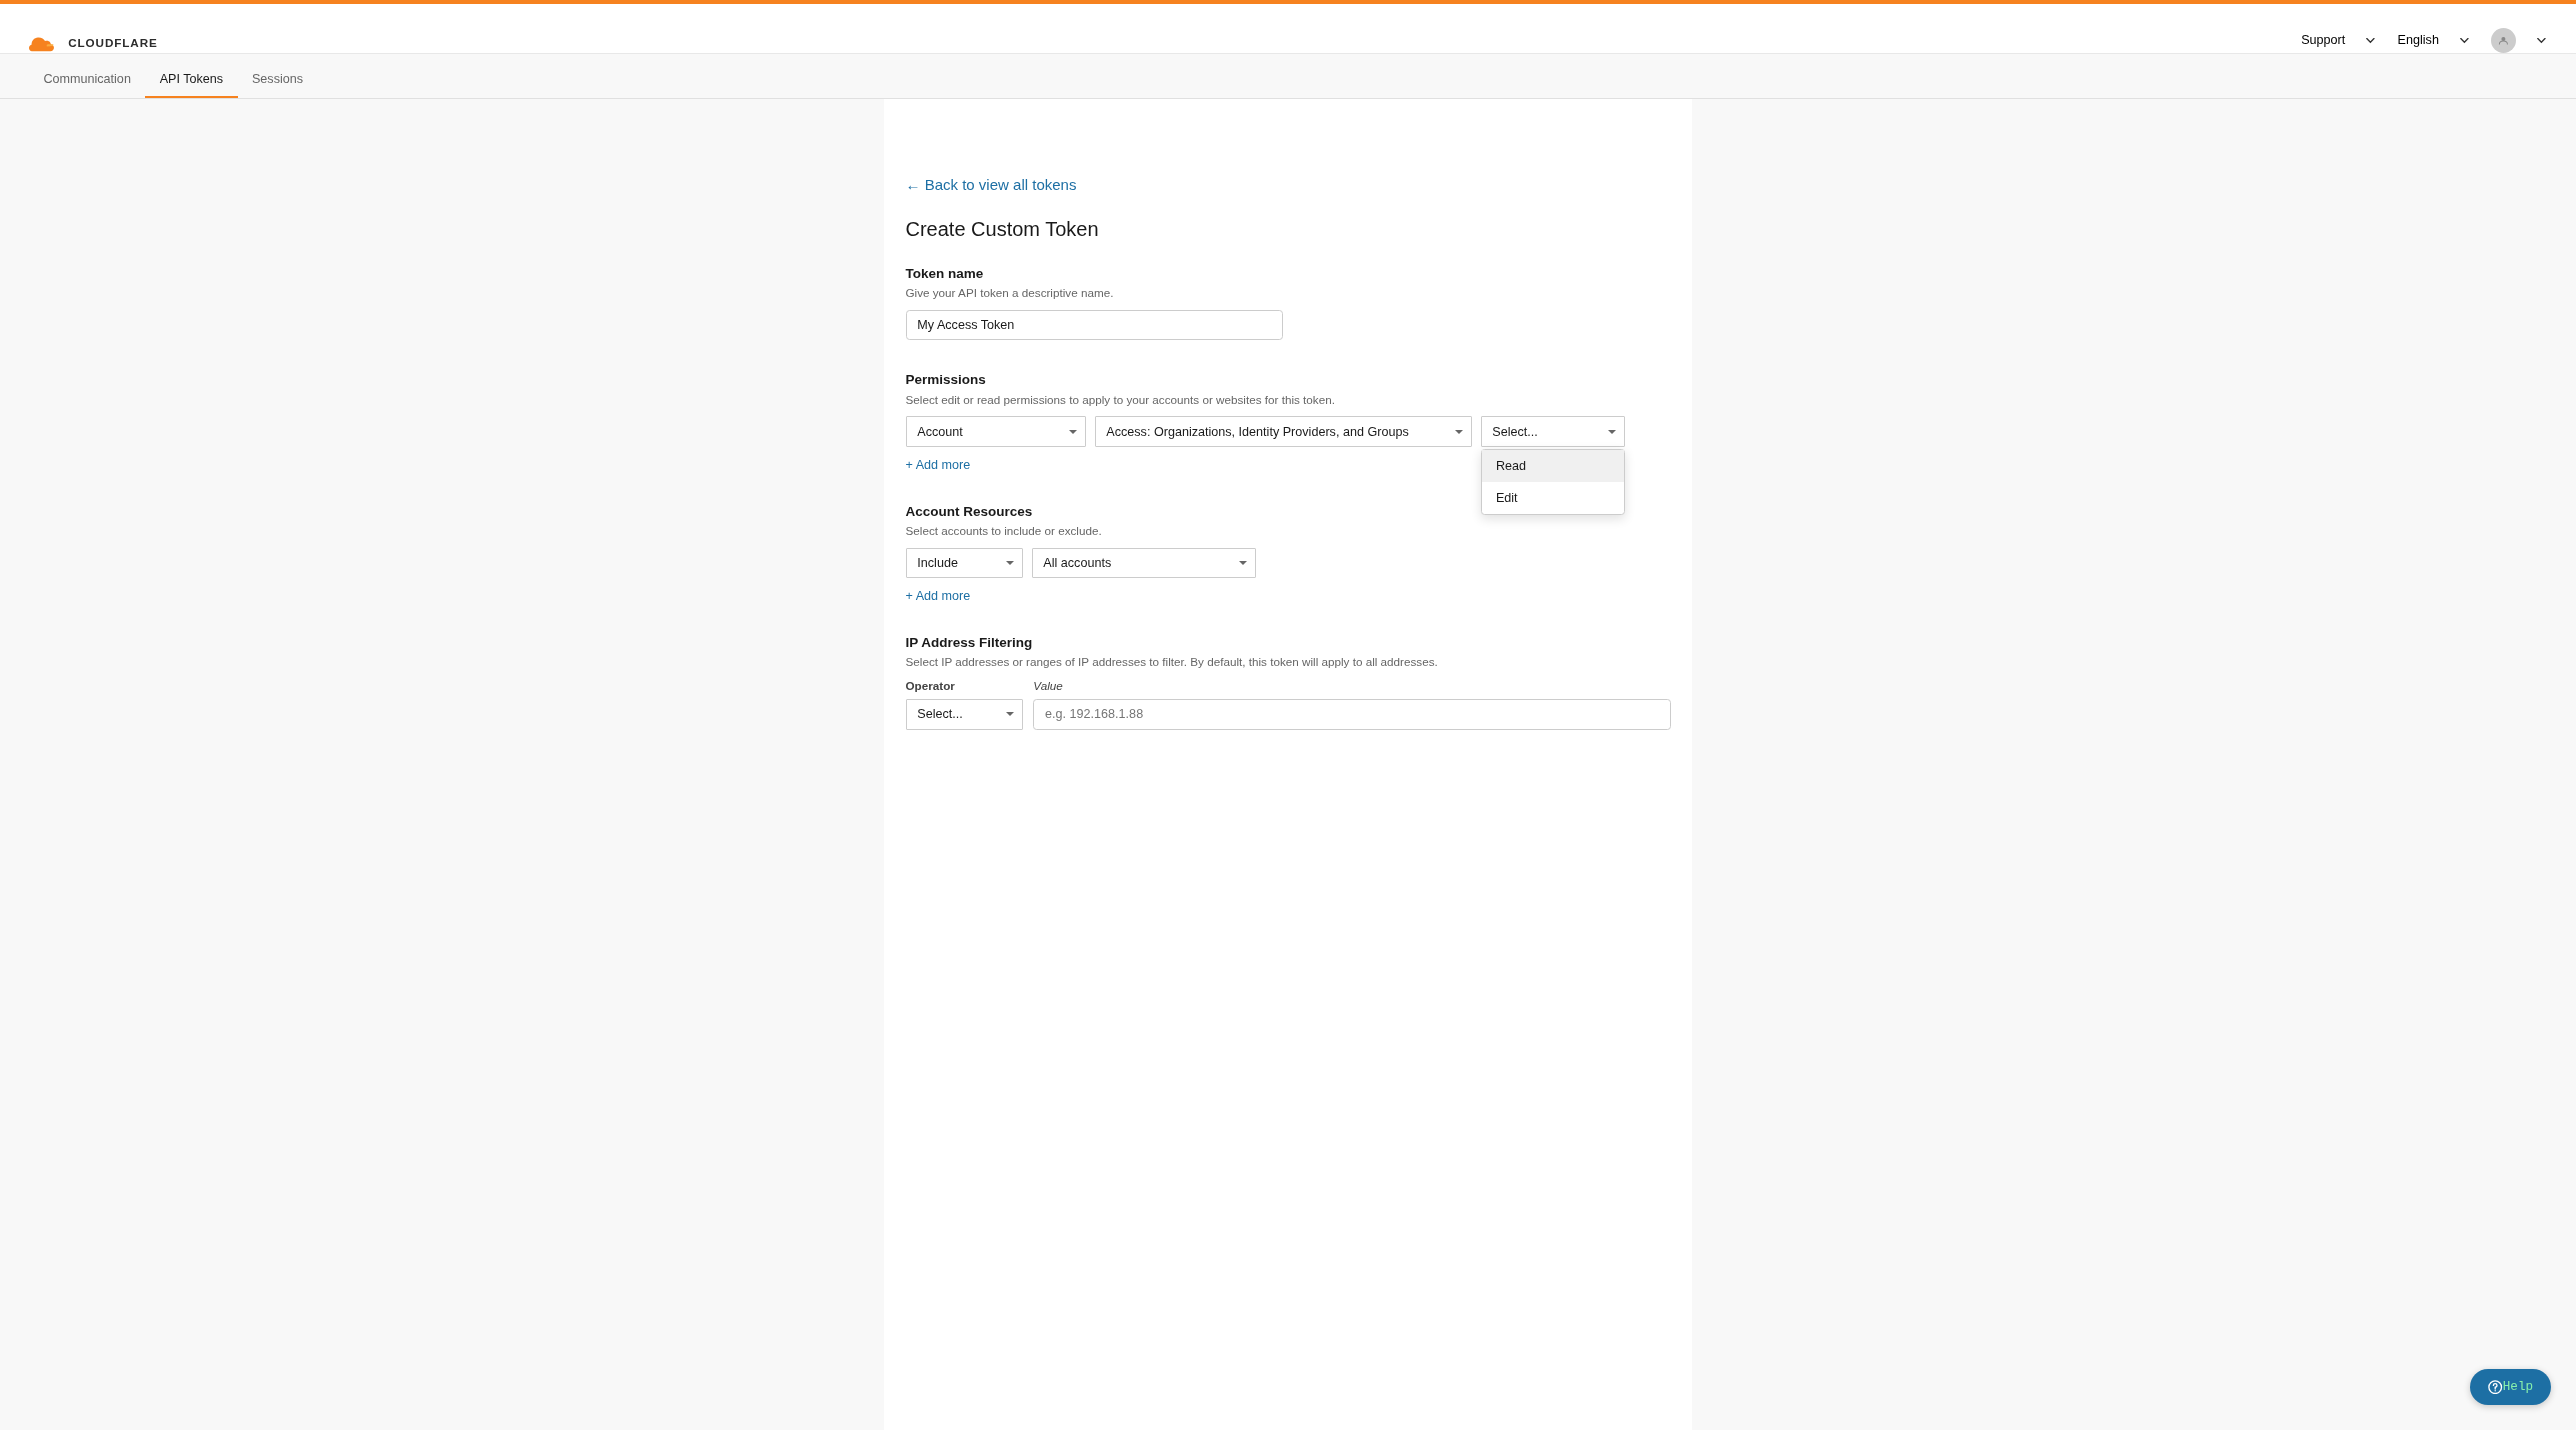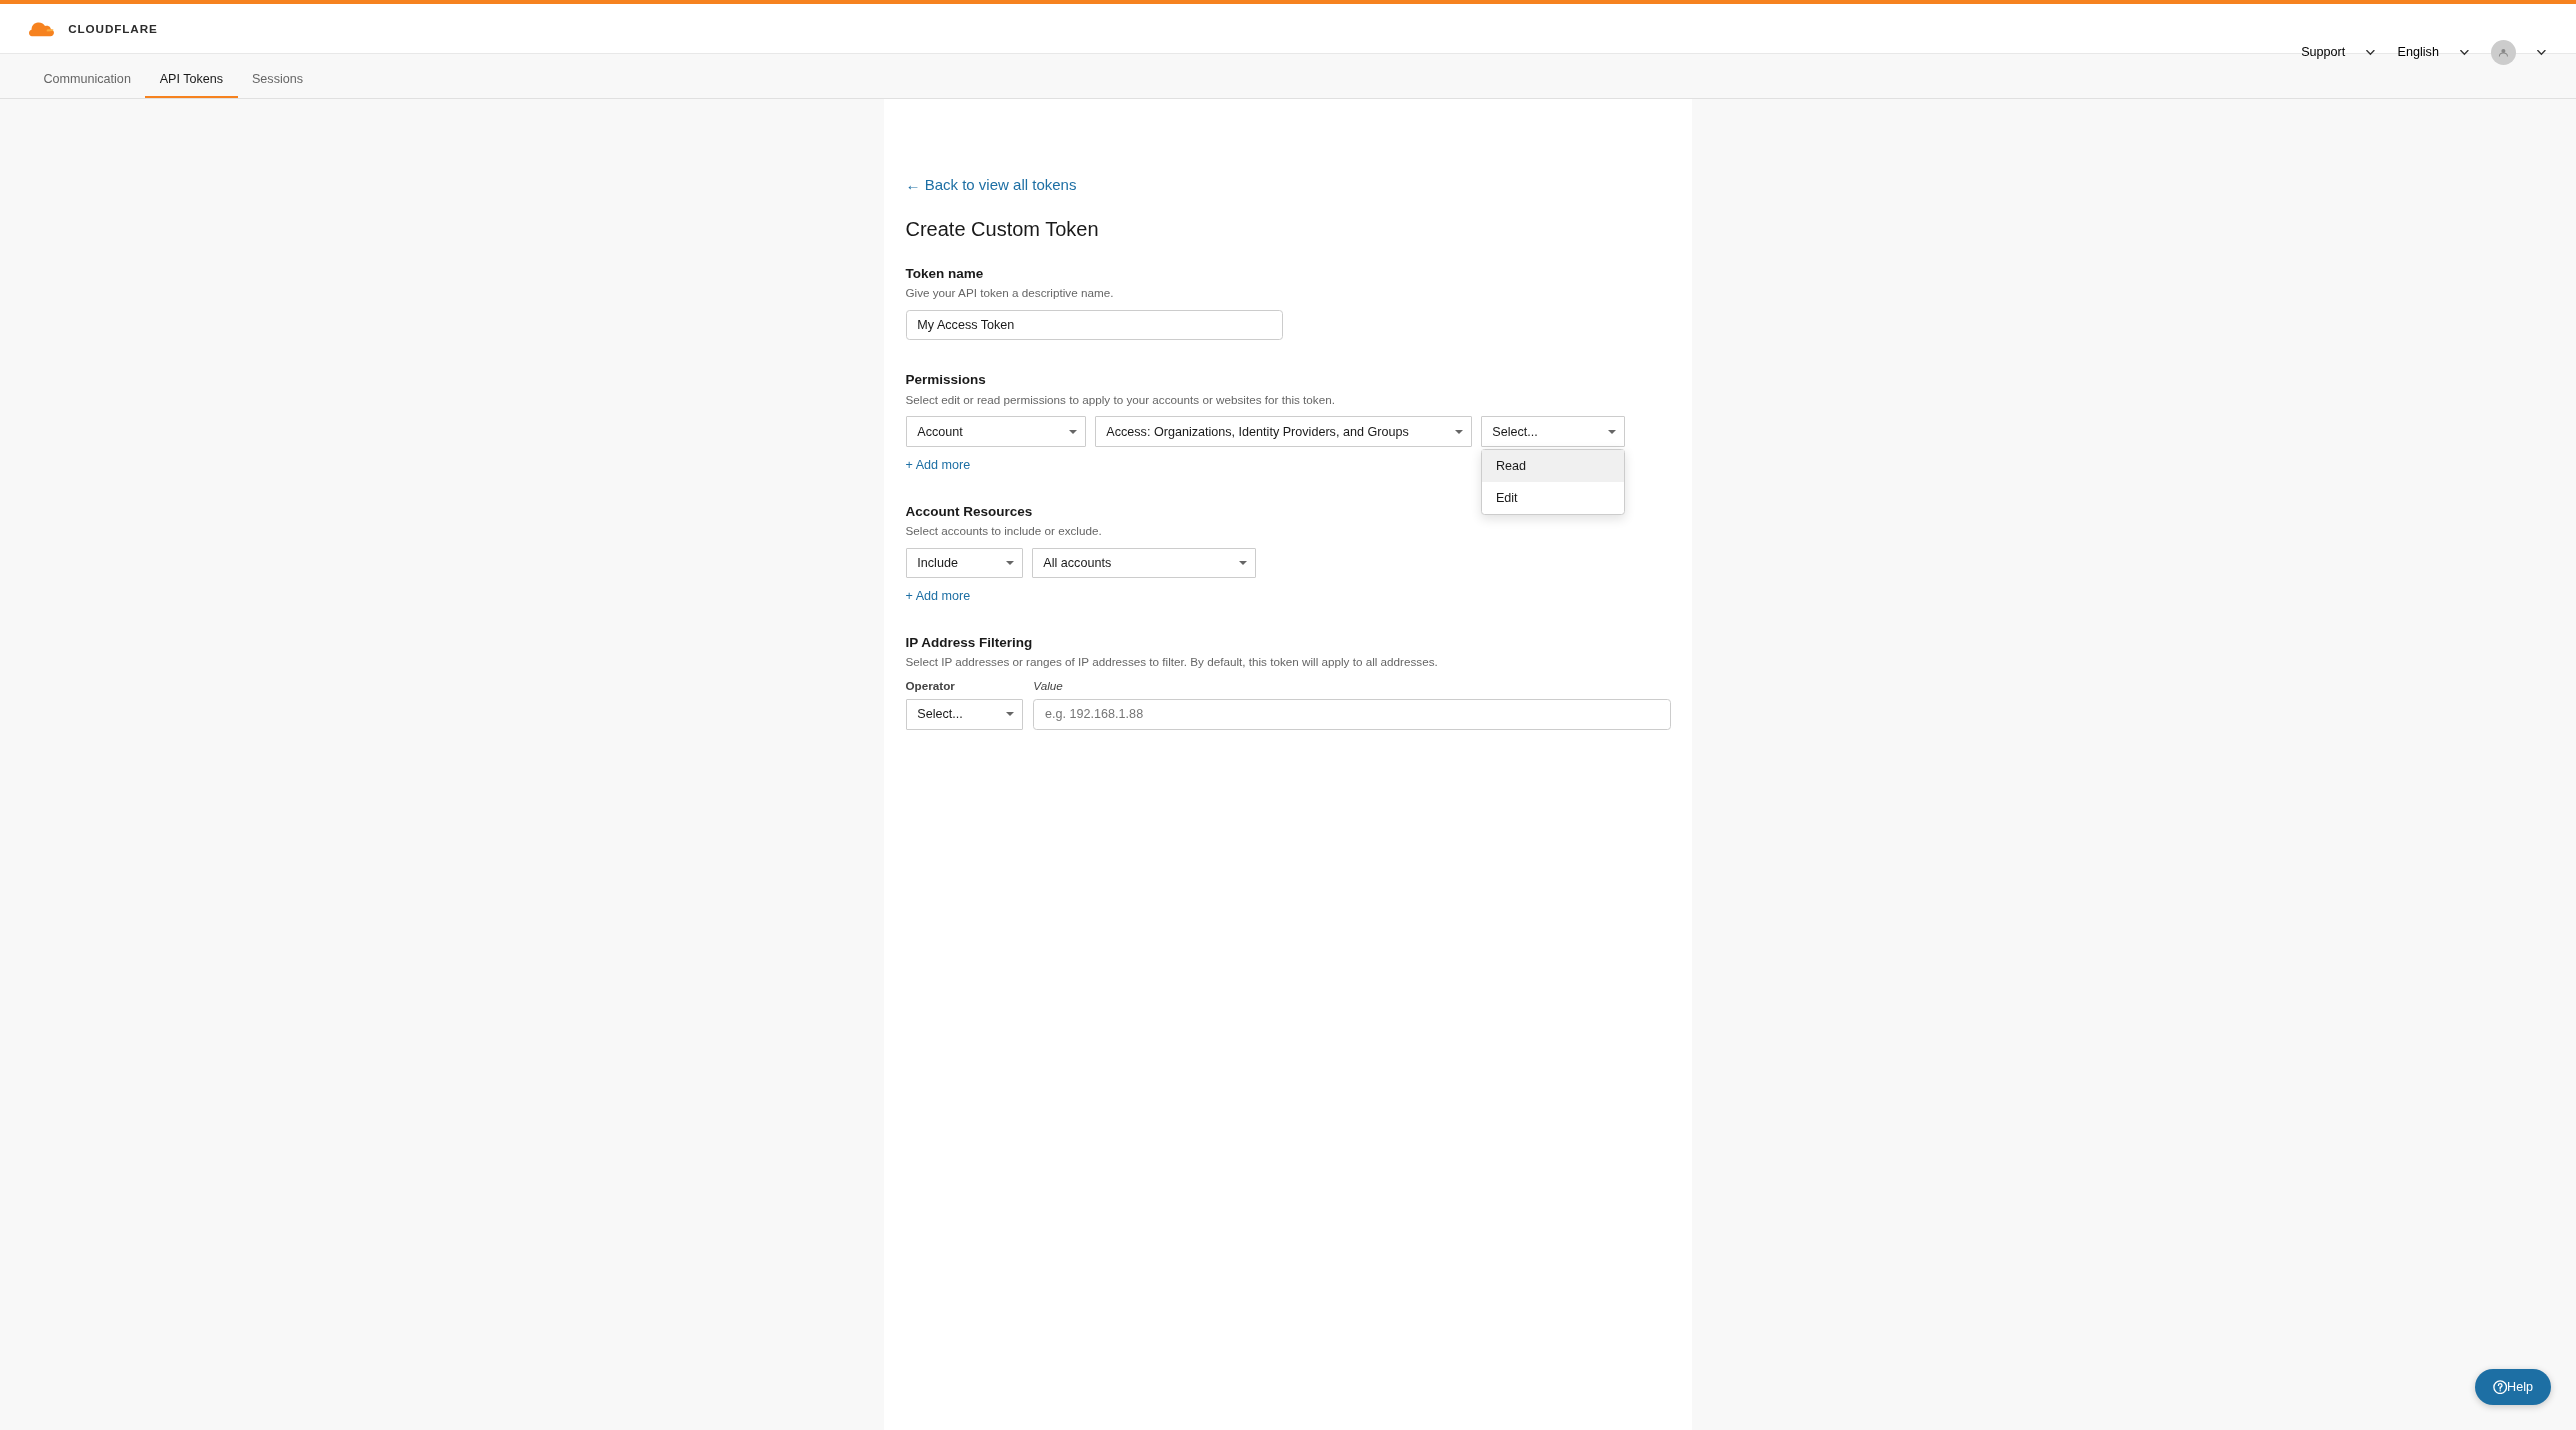--- a/index.html
+++ b/index.html
@@ -9,21 +9,21 @@
     .top-bar {
       height: 3.6px;
       background: #f6821f;
       width: 100%;
     }
 
     
     .header {
       background: #fff;
       display: flex;
-      align-items: center;
+      align-items: flex-end;
       justify-content: space-between;
       padding: 0 29px;
       height: 50px;
       border-bottom: 0.9px solid #e8e8e8;
     }
     .logo {
       display: flex;
       align-items: center;
       gap: 7.2px;
     }
@@ -232,30 +232,31 @@
       outline: none;
       min-width: 269px;
     }
 
     
     .help-btn {
       position: fixed;
       bottom: 25px;
       right: 25px;
       background: #1d6fa4;
-      color: #ffffff;
+      color: #86efac;
       border: none;
       border-radius: 21.5px;
       padding: 10.8px 18px;
       font-size: 12.6px;
       cursor: pointer;
       display: flex;
       align-items: center;
       gap: 0;
       box-shadow: 0 1.8px 7.2px rgba(0,0,0,0.2);
+      font-family: Liberation Mono, monospace;
     }
 
     .select-access-wrapper {
       position: relative;
     }
   </style>
 </head>
 <body>
 
 <div class="top-bar"></div>

